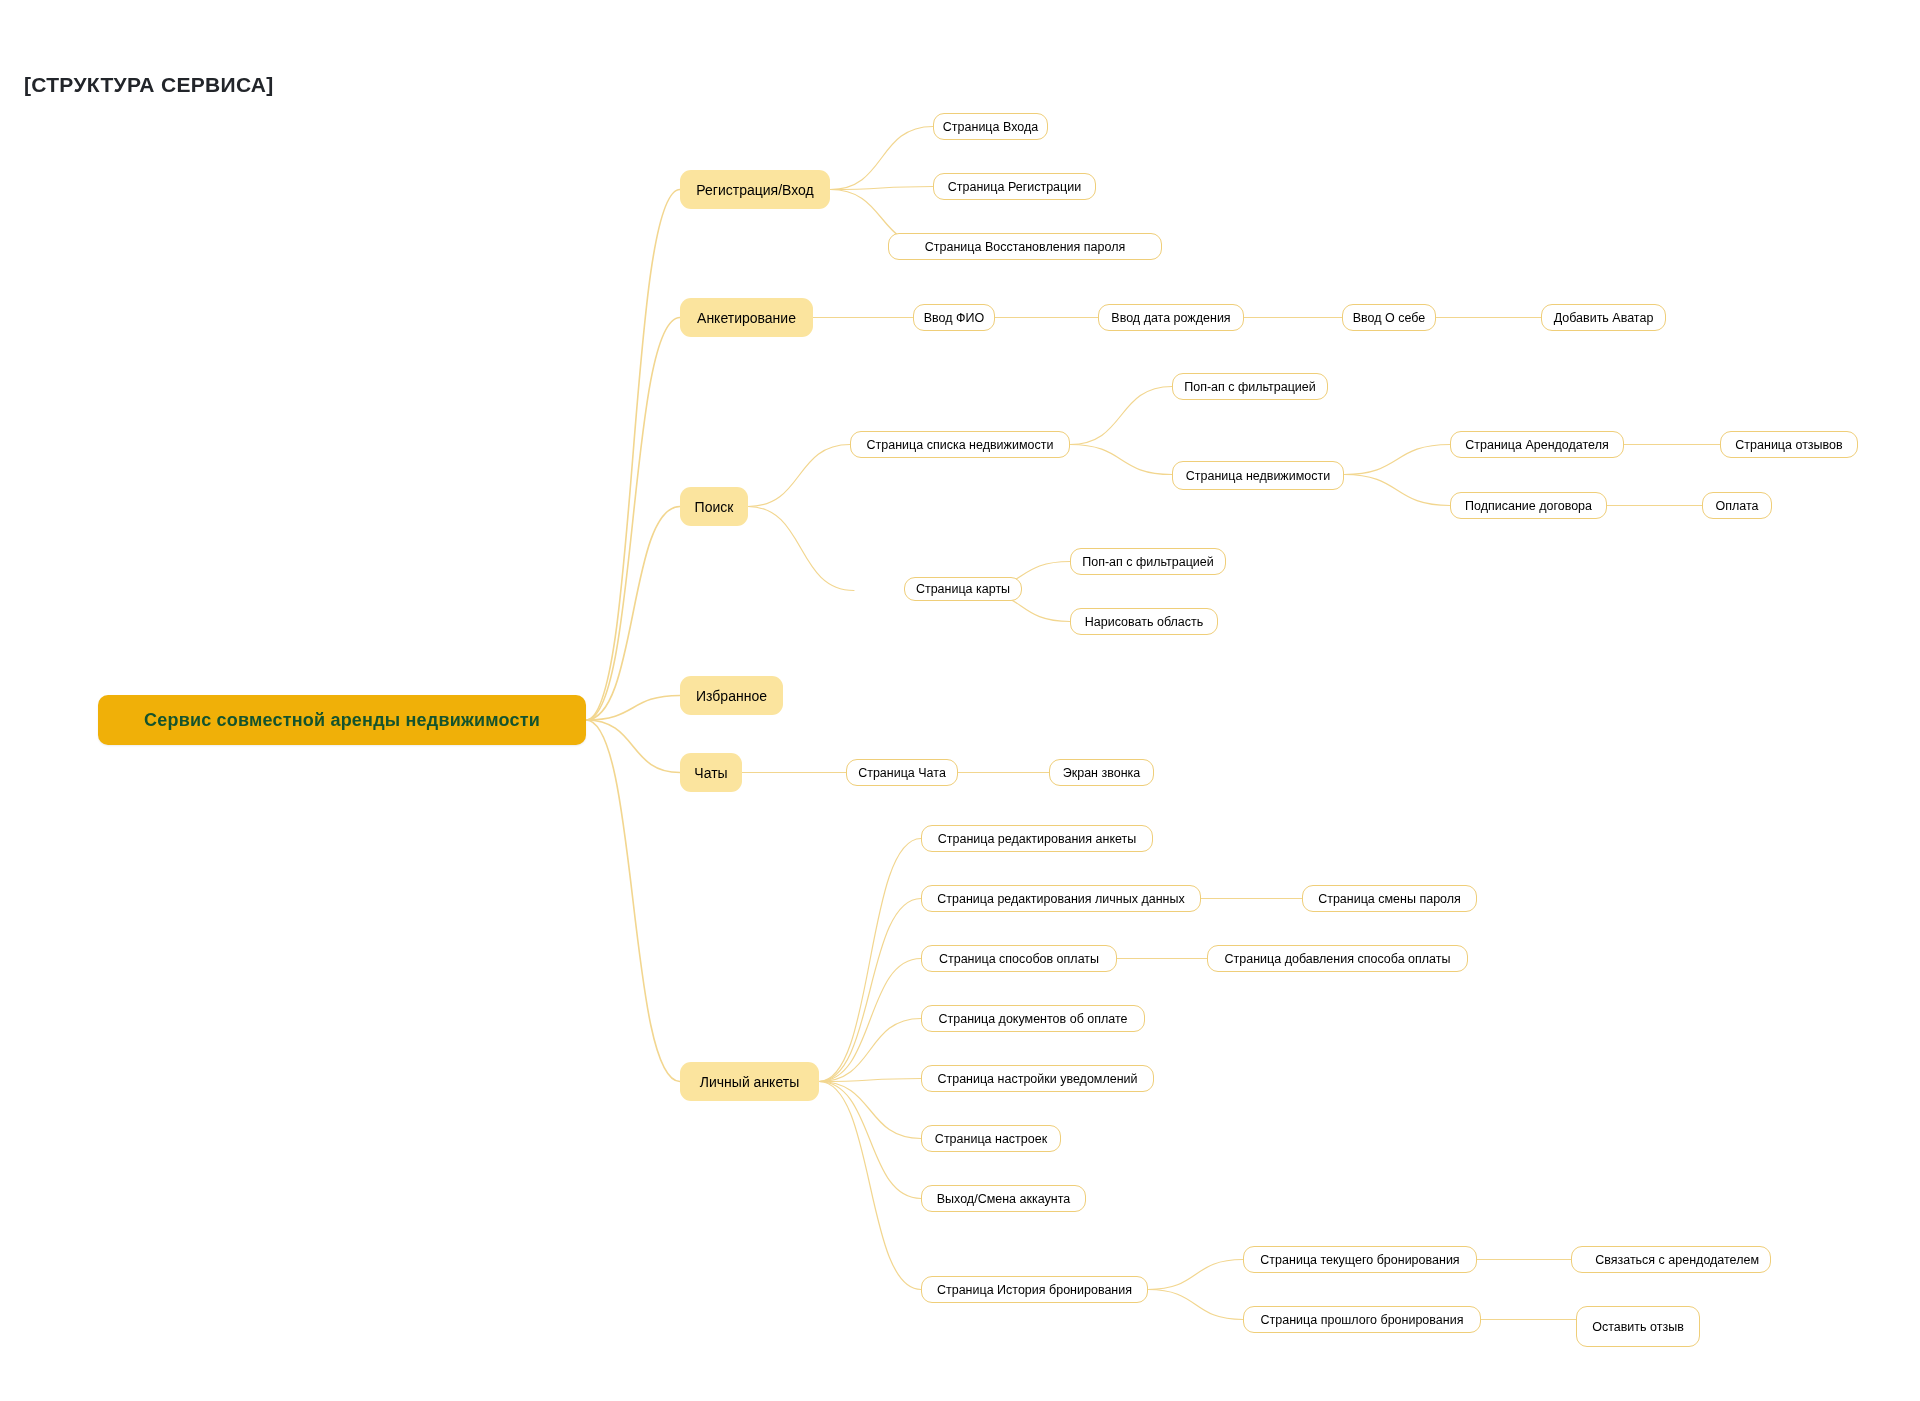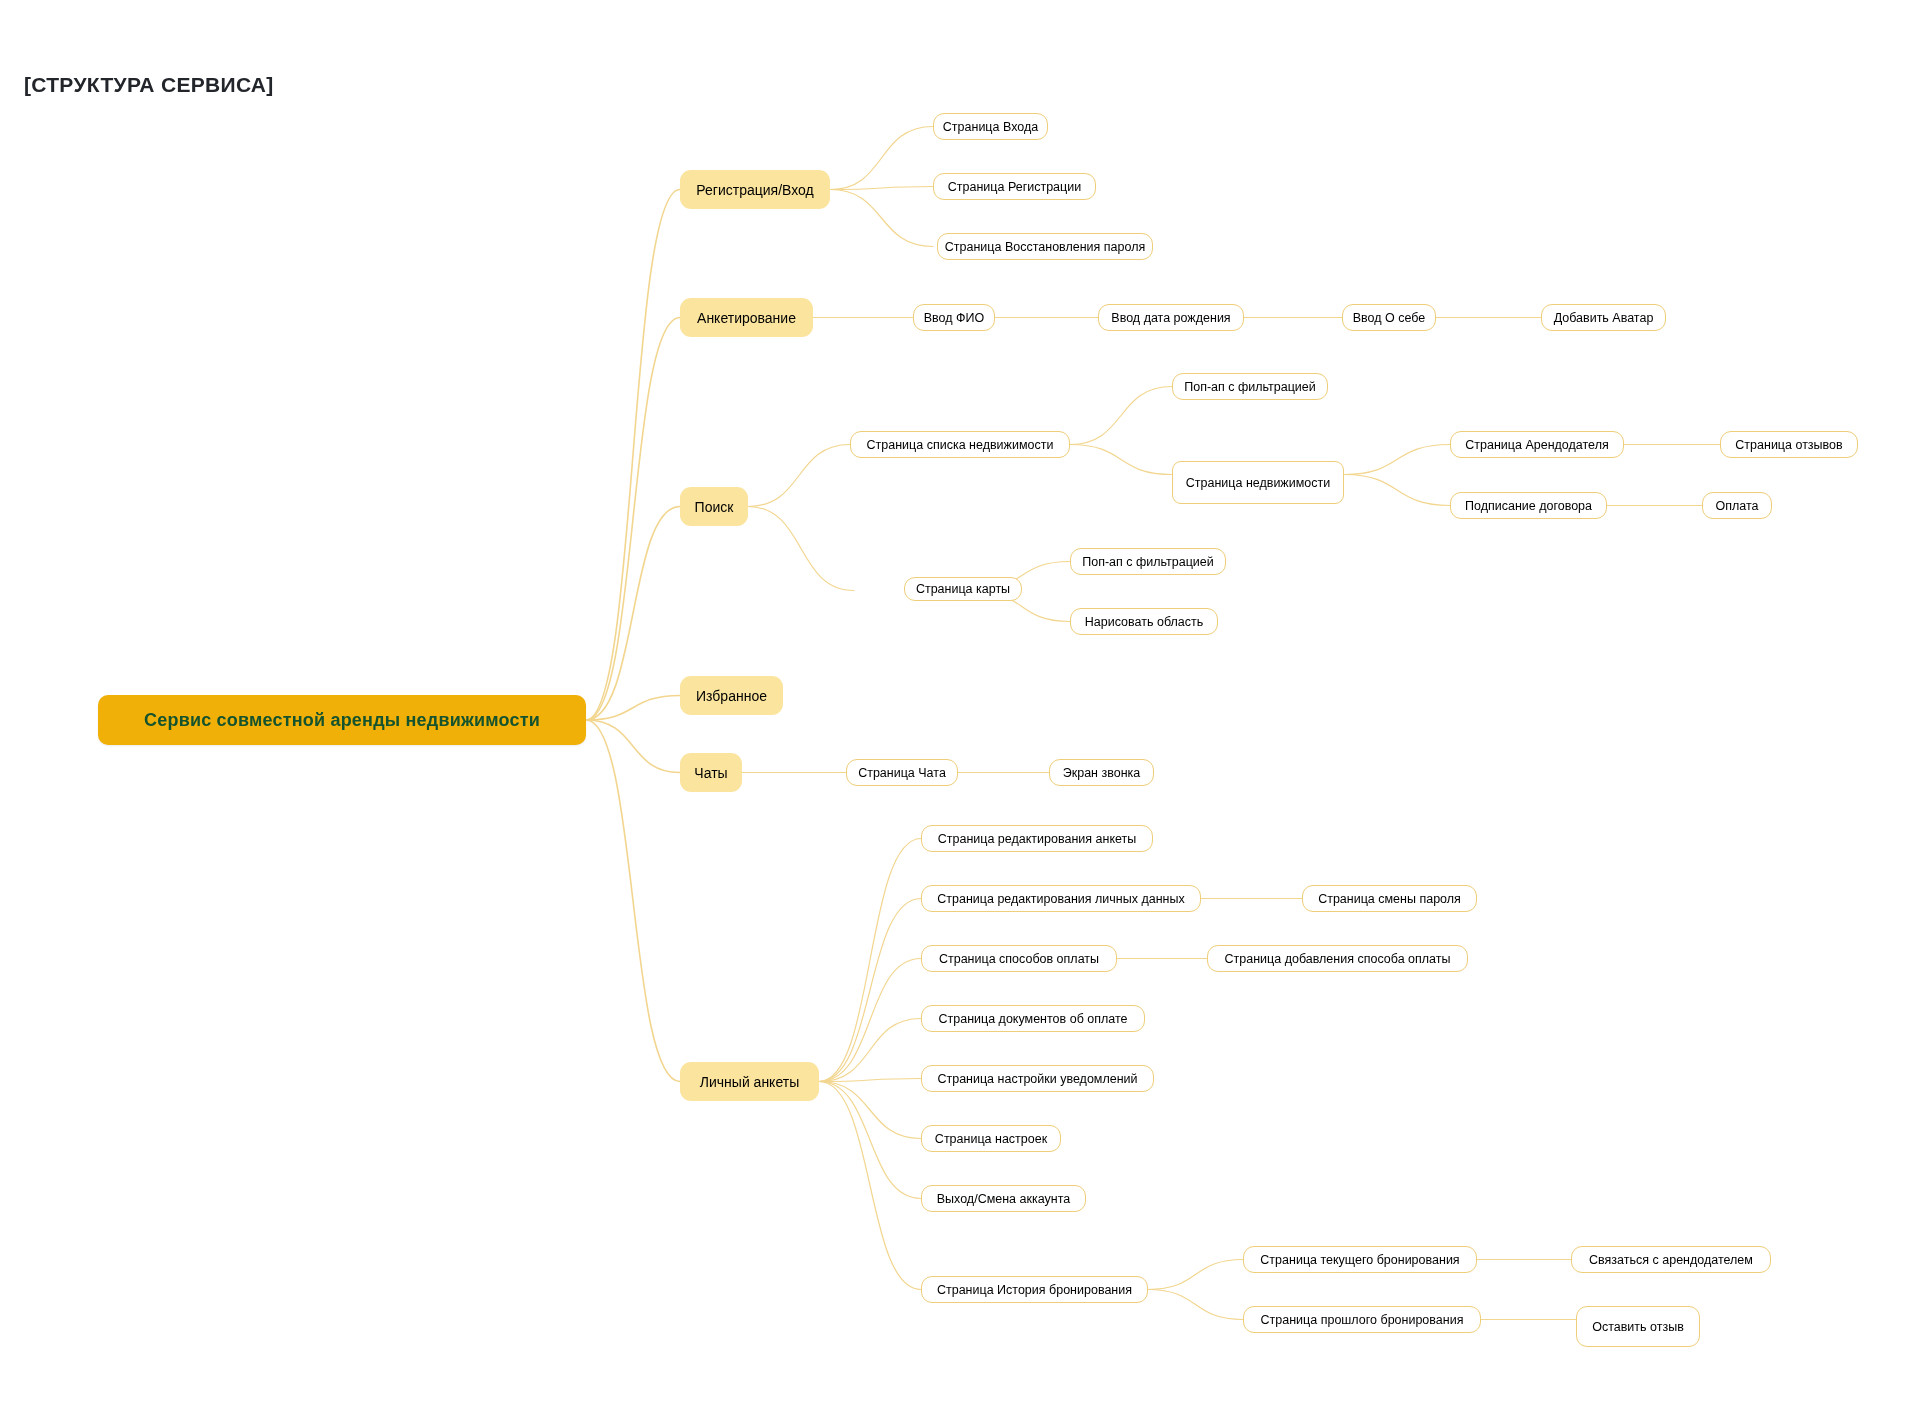--- a/index.html
+++ b/index.html
@@ -124,21 +124,21 @@
       </div>
       <div class="node node-branch" style="left: 680px; top: 170px; width: 150px; height: 39px;">
         <span>Регистрация/Вход</span>
       </div>
       <div class="node node-leaf" style="left: 933px; top: 113px; width: 115px; height: 27px;">
         <span>Страница Входа</span>
       </div>
       <div class="node node-leaf" style="left: 933px; top: 173px; width: 163px; height: 27px;">
         <span>Страница Регистрации</span>
       </div>
-      <div class="node node-leaf" style="left: 937px; top: 233px; width: 216px; height: 27px;">
+      <div class="node node-leaf" style="left: 888px; top: 233px; width: 274px; height: 27px;">
         <span>Страница Восстановления пароля</span>
       </div>
       <div class="node node-branch" style="left: 680px; top: 298px; width: 133px; height: 39px;">
         <span>Анкетирование</span>
       </div>
       <div class="node node-leaf" style="left: 913px; top: 304px; width: 82px; height: 27px;">
         <span>Ввод ФИО</span>
       </div>
       <div class="node node-leaf" style="left: 1098px; top: 304px; width: 146px; height: 27px;">
         <span>Ввод дата рождения</span>
@@ -151,21 +151,21 @@
       </div>
       <div class="node node-branch" style="left: 680px; top: 487px; width: 68px; height: 39px;">
         <span>Поиск</span>
       </div>
       <div class="node node-leaf" style="left: 850px; top: 431px; width: 220px; height: 27px;">
         <span>Страница списка недвижимости</span>
       </div>
       <div class="node node-leaf" style="left: 1172px; top: 373px; width: 156px; height: 27px;">
         <span>Поп-ап с фильтрацией</span>
       </div>
-      <div class="node node-leaf" style="left: 1172px; top: 461px; width: 172px; height: 43px; border-radius: 9px;">
+      <div class="node node-leaf" style="left: 1172px; top: 461px; width: 172px; height: 29px;">
         <span>Страница недвижимости</span>
       </div>
       <div class="node node-leaf" style="left: 1450px; top: 431px; width: 174px; height: 27px;">
         <span>Страница Арендодателя</span>
       </div>
       <div class="node node-leaf" style="left: 1720px; top: 431px; width: 138px; height: 27px;">
         <span>Страница отзывов</span>
       </div>
       <div class="node node-leaf" style="left: 1450px; top: 492px; width: 157px; height: 27px;">
         <span>Подписание договора</span>
@@ -223,21 +223,21 @@
       </div>
       <div class="node node-leaf" style="left: 921px; top: 1185px; width: 165px; height: 27px;">
         <span>Выход/Смена аккаунта</span>
       </div>
       <div class="node node-leaf" style="left: 921px; top: 1276px; width: 227px; height: 27px;">
         <span>Страница История бронирования</span>
       </div>
       <div class="node node-leaf" style="left: 1243px; top: 1246px; width: 234px; height: 27px;">
         <span>Страница текущего бронирования</span>
       </div>
-      <div class="node node-leaf" style="left: 1571px; top: 1246px; width: 200px; height: 27px;">
+      <div class="node node-leaf" style="left: 1571px; top: 1246px; width: 200px; height: 27px; justify-content: flex-end;">
         <span>Связаться с арендодателем</span>
       </div>
       <div class="node node-leaf" style="left: 1243px; top: 1306px; width: 238px; height: 27px;">
         <span>Страница прошлого бронирования</span>
       </div>
       <div class="node node-leaf" style="left: 1576px; top: 1306px; width: 124px; height: 41px;">
         <span>Оставить отзыв</span>
       </div>
     </div>
 

